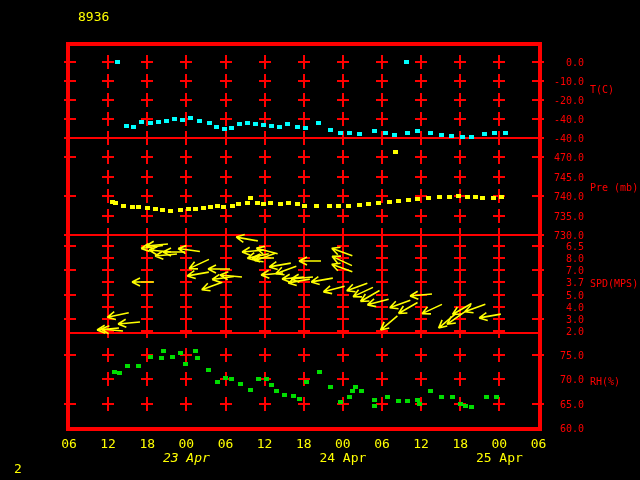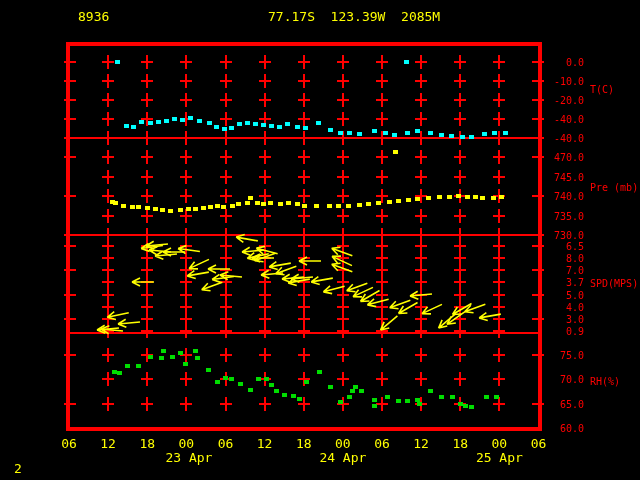--- a/index.html
+++ b/index.html
@@ -9,21 +9,20 @@
   #plot > div{position:absolute;}
   .hdr{position:absolute;font-size:13px;line-height:14px;color:#ffff00;white-space:pre;}
   .axlbl{font-size:10px;line-height:11px;white-space:pre;}
   .tlbl{font-size:13px;line-height:13px;white-space:pre;}
 </style>
 </head>
 <body>
 
 <div id="screen">
   <span class="hdr" style="left:78px;top:10px;">8936</span>
-  <span class="hdr" style="left:268px;top:10px;">77.17S  123.39W  2085M</span>
 
   <div id="plot">
       <div style="left: 66px; top: 42px; width: 476px; height: 389px; border: 4px solid rgb(255, 0, 0); box-sizing: border-box;"></div>
       <div style="left: 70px; top: 137px; width: 468px; height: 2px; background: rgb(255, 0, 0);"></div>
       <div style="left: 70px; top: 234px; width: 468px; height: 2px; background: rgb(255, 0, 0);"></div>
       <div style="left: 70px; top: 332px; width: 468px; height: 2px; background: rgb(255, 0, 0);"></div>
       <div style="left: 107.125px; top: 55px; width: 2px; height: 14px; background: rgb(255, 0, 0);"></div>
       <div style="left: 102.125px; top: 61px; width: 12px; height: 2px; background: rgb(255, 0, 0);"></div>
       <div style="left: 146.25px; top: 55px; width: 2px; height: 14px; background: rgb(255, 0, 0);"></div>
       <div style="left: 141.25px; top: 61px; width: 12px; height: 2px; background: rgb(255, 0, 0);"></div>
@@ -447,21 +446,21 @@
       <div style="left: 341.875px; top: 324px; width: 2px; height: 14px; background: rgb(255, 0, 0);"></div>
       <div style="left: 336.875px; top: 330px; width: 12px; height: 2px; background: rgb(255, 0, 0);"></div>
       <div style="left: 381px; top: 324px; width: 2px; height: 14px; background: rgb(255, 0, 0);"></div>
       <div style="left: 376px; top: 330px; width: 12px; height: 2px; background: rgb(255, 0, 0);"></div>
       <div style="left: 420.125px; top: 324px; width: 2px; height: 14px; background: rgb(255, 0, 0);"></div>
       <div style="left: 415.125px; top: 330px; width: 12px; height: 2px; background: rgb(255, 0, 0);"></div>
       <div style="left: 459.25px; top: 324px; width: 2px; height: 14px; background: rgb(255, 0, 0);"></div>
       <div style="left: 454.25px; top: 330px; width: 12px; height: 2px; background: rgb(255, 0, 0);"></div>
       <div style="left: 498.375px; top: 324px; width: 2px; height: 14px; background: rgb(255, 0, 0);"></div>
       <div style="left: 493.375px; top: 330px; width: 12px; height: 2px; background: rgb(255, 0, 0);"></div>
-      <div class="axlbl" style="left: 534px; top: 326px; width: 50px; text-align: right; color: rgb(255, 0, 0);">0.9</div>
+      <div class="axlbl" style="left: 534px; top: 326px; width: 50px; text-align: right; color: rgb(255, 0, 0);">2.0</div>
       <div style="left: 64px; top: 245px; width: 12px; height: 2px; background: rgb(255, 0, 0);"></div>
       <div style="left: 532px; top: 245px; width: 12px; height: 2px; background: rgb(255, 0, 0);"></div>
       <div style="left: 64px; top: 269.286px; width: 12px; height: 2px; background: rgb(255, 0, 0);"></div>
       <div style="left: 532px; top: 269.286px; width: 12px; height: 2px; background: rgb(255, 0, 0);"></div>
       <div style="left: 64px; top: 293.571px; width: 12px; height: 2px; background: rgb(255, 0, 0);"></div>
       <div style="left: 532px; top: 293.571px; width: 12px; height: 2px; background: rgb(255, 0, 0);"></div>
       <div style="left: 64px; top: 317.857px; width: 12px; height: 2px; background: rgb(255, 0, 0);"></div>
       <div style="left: 532px; top: 317.857px; width: 12px; height: 2px; background: rgb(255, 0, 0);"></div>
       <div class="axlbl" style="left: 590px; top: 278px; color: rgb(255, 0, 0);">SPD(MPS)</div>
       <div style="left: 107.125px; top: 348px; width: 2px; height: 14px; background: rgb(255, 0, 0);"></div>
@@ -545,21 +544,21 @@
       <div class="tlbl" style="left: 170.375px; top: 437px; width: 32px; text-align: center; color: rgb(255, 255, 0);">00</div>
       <div class="tlbl" style="left: 209.5px; top: 437px; width: 32px; text-align: center; color: rgb(255, 255, 0);">06</div>
       <div class="tlbl" style="left: 248.625px; top: 437px; width: 32px; text-align: center; color: rgb(255, 255, 0);">12</div>
       <div class="tlbl" style="left: 287.75px; top: 437px; width: 32px; text-align: center; color: rgb(255, 255, 0);">18</div>
       <div class="tlbl" style="left: 326.875px; top: 437px; width: 32px; text-align: center; color: rgb(255, 255, 0);">00</div>
       <div class="tlbl" style="left: 366px; top: 437px; width: 32px; text-align: center; color: rgb(255, 255, 0);">06</div>
       <div class="tlbl" style="left: 405.125px; top: 437px; width: 32px; text-align: center; color: rgb(255, 255, 0);">12</div>
       <div class="tlbl" style="left: 444.25px; top: 437px; width: 32px; text-align: center; color: rgb(255, 255, 0);">18</div>
       <div class="tlbl" style="left: 483.375px; top: 437px; width: 32px; text-align: center; color: rgb(255, 255, 0);">00</div>
       <div class="tlbl" style="left: 522.5px; top: 437px; width: 32px; text-align: center; color: rgb(255, 255, 0);">06</div>
-      <div class="tlbl" style="left: 160.375px; top: 451px; width: 52px; text-align: right; color: rgb(255, 255, 0);">23 Apr</div>
+      <div class="tlbl" style="left: 160.375px; top: 451px; width: 52px; text-align: center; color: rgb(255, 255, 0); font-style: italic;">23 Apr</div>
       <div class="tlbl" style="left: 316.875px; top: 451px; width: 52px; text-align: center; color: rgb(255, 255, 0);">24 Apr</div>
       <div class="tlbl" style="left: 473.375px; top: 451px; width: 52px; text-align: center; color: rgb(255, 255, 0);">25 Apr</div>
       <div style="left: 115.254px; top: 60px; width: 5px; height: 4px; background: rgb(0, 255, 255);"></div>
       <div style="left: 124.383px; top: 124.03px; width: 5px; height: 4px; background: rgb(0, 255, 255);"></div>
       <div style="left: 130.904px; top: 124.98px; width: 5px; height: 4px; background: rgb(0, 255, 255);"></div>
       <div style="left: 139.381px; top: 120.04px; width: 5px; height: 4px; background: rgb(0, 255, 255);"></div>
       <div style="left: 147.858px; top: 120.99px; width: 5px; height: 4px; background: rgb(0, 255, 255);"></div>
       <div style="left: 156.335px; top: 120.04px; width: 5px; height: 4px; background: rgb(0, 255, 255);"></div>
       <div style="left: 164.16px; top: 119.09px; width: 5px; height: 4px; background: rgb(0, 255, 255);"></div>
       <div style="left: 171.985px; top: 117px; width: 5px; height: 4px; background: rgb(0, 255, 255);"></div>

